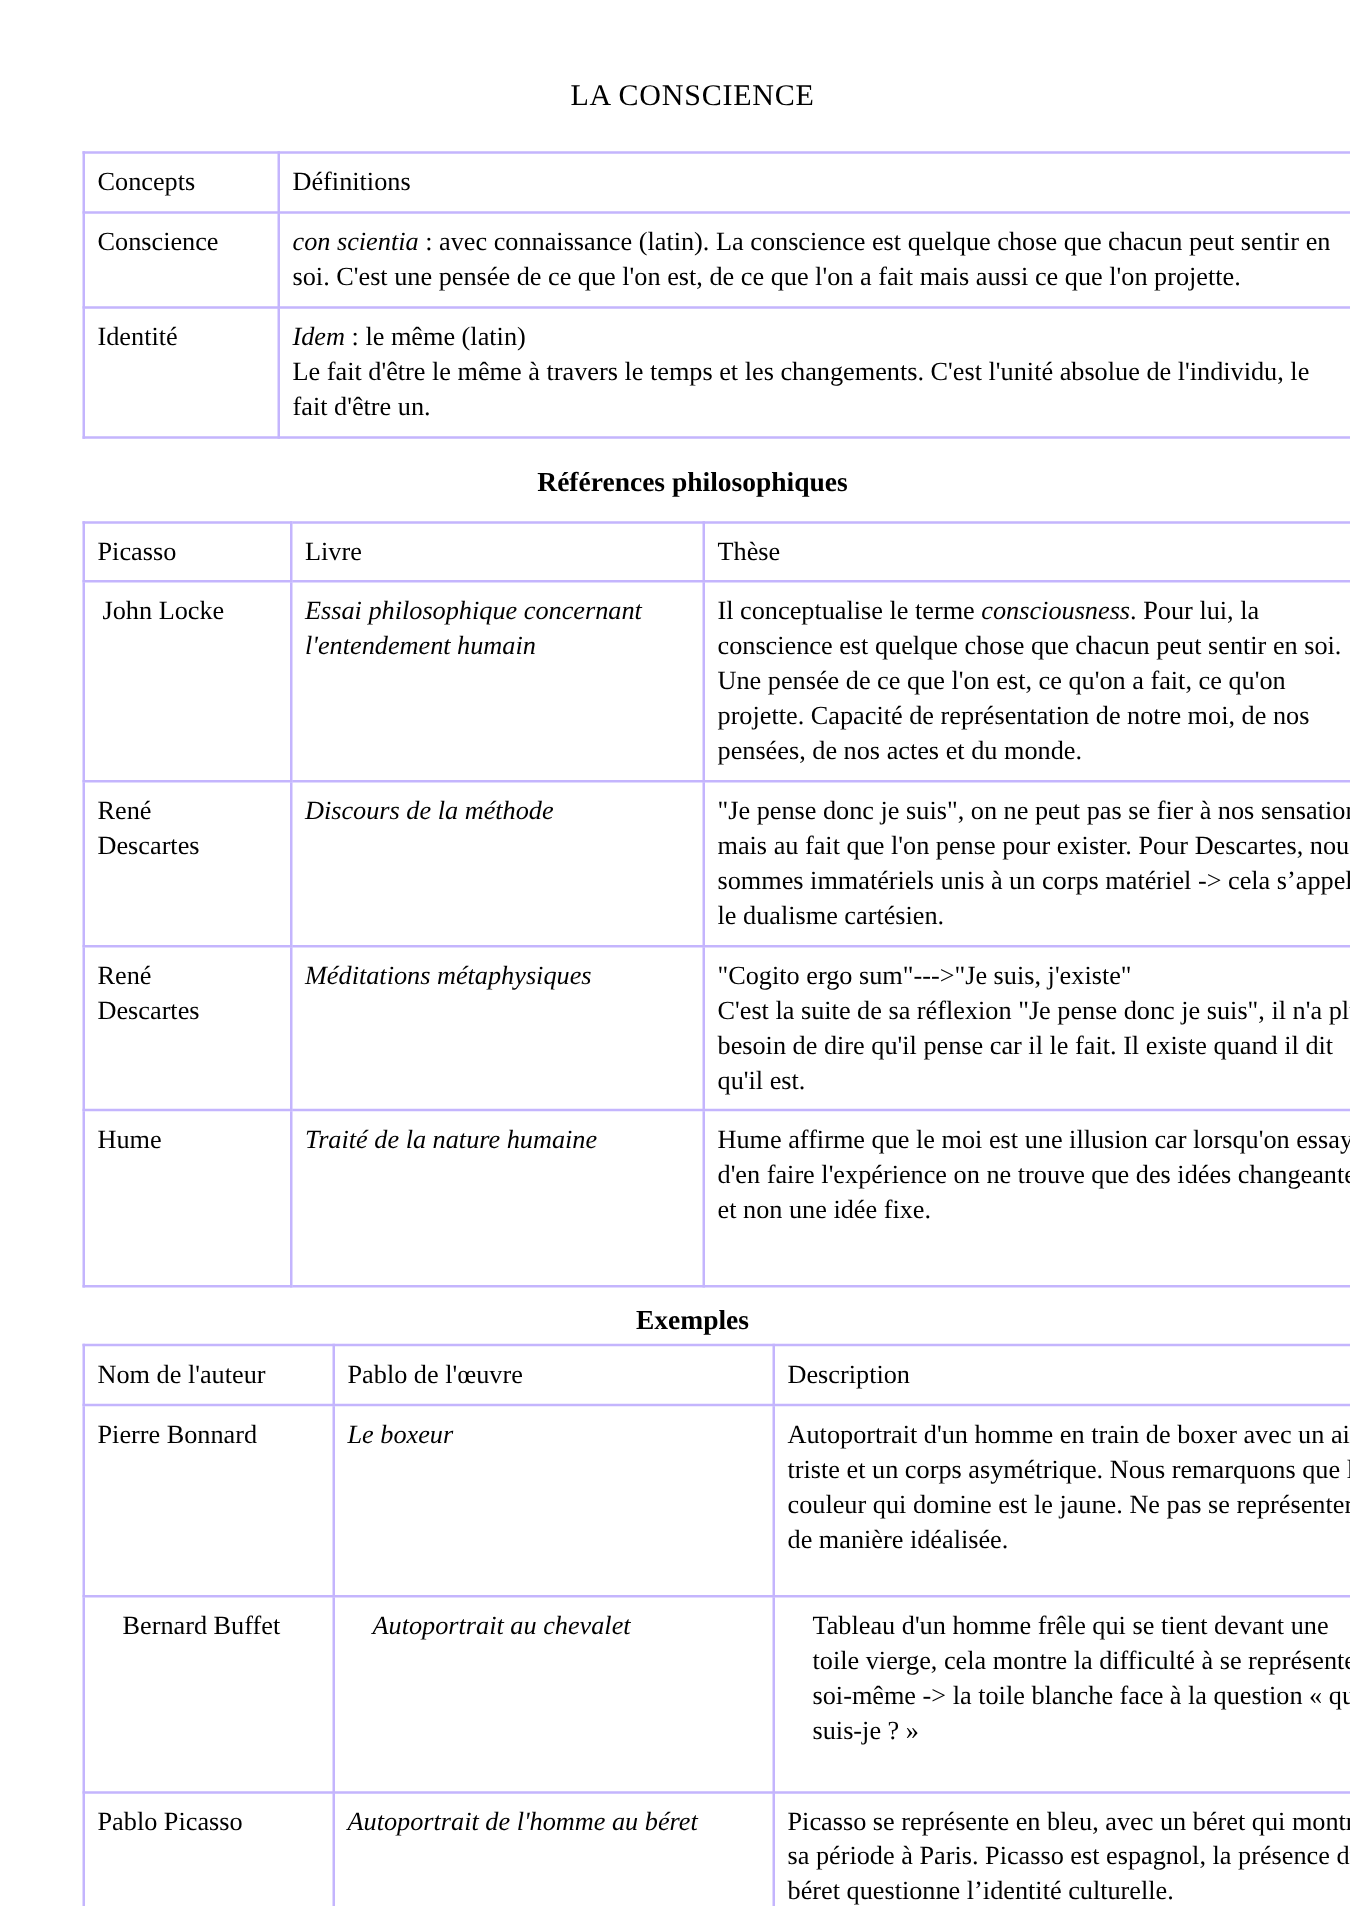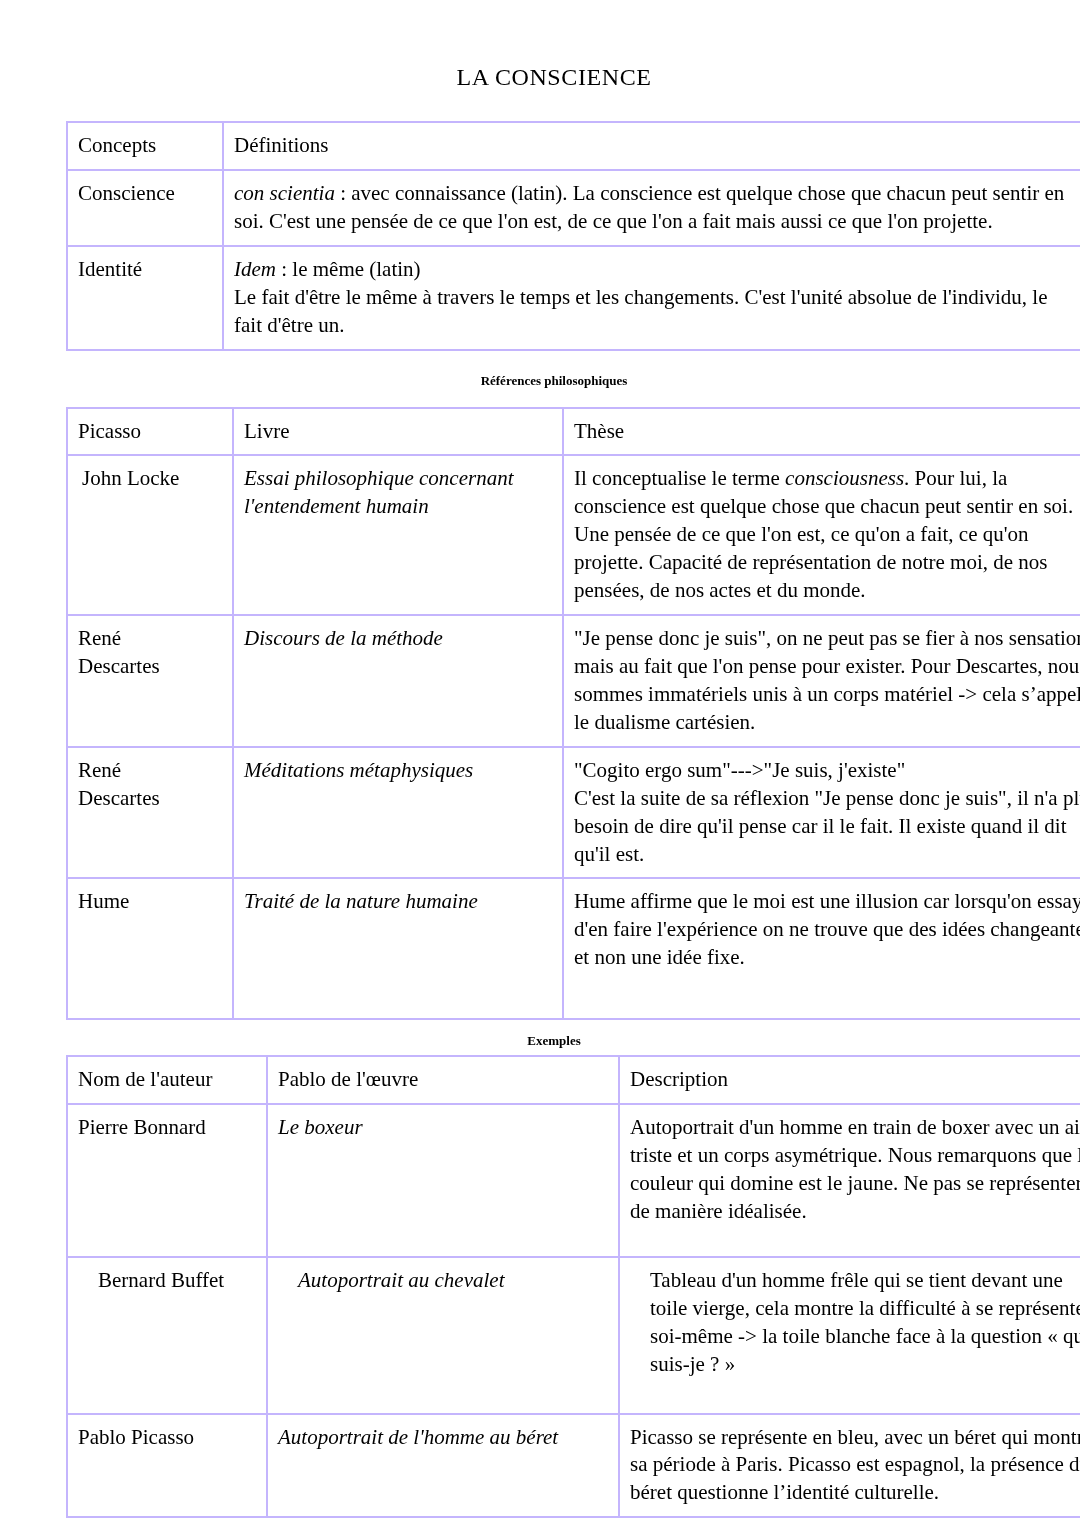--- a/index.html
+++ b/index.html
@@ -47,21 +47,21 @@
   .refs-table td.c2 { width: 308px; }
   .refs-table td.c3 { width: 524px; }
 
   .ex-table td.c1 { width: 178px; }
   .ex-table td.c2 { width: 330px; }
   .ex-table td.c3 { width: 468px; }
 
   .section-head {
     text-align: center;
     font-weight: bold;
-    font-size: 13px;
+    font-size: 22px;
     margin: 22px 0 18px 0;
   }
   .section-head.tight {
     margin: 13px 0 6px 0;
   }
   .it { font-style: italic; }
   .row-tall-a td { padding-bottom: 46px; }
   .row-tall-b td { padding-bottom: 30px; }
   .row-tall-c td { padding-bottom: 34px; padding-left: 30px; }
   .cell-indent { padding-left: 14px !important; }

